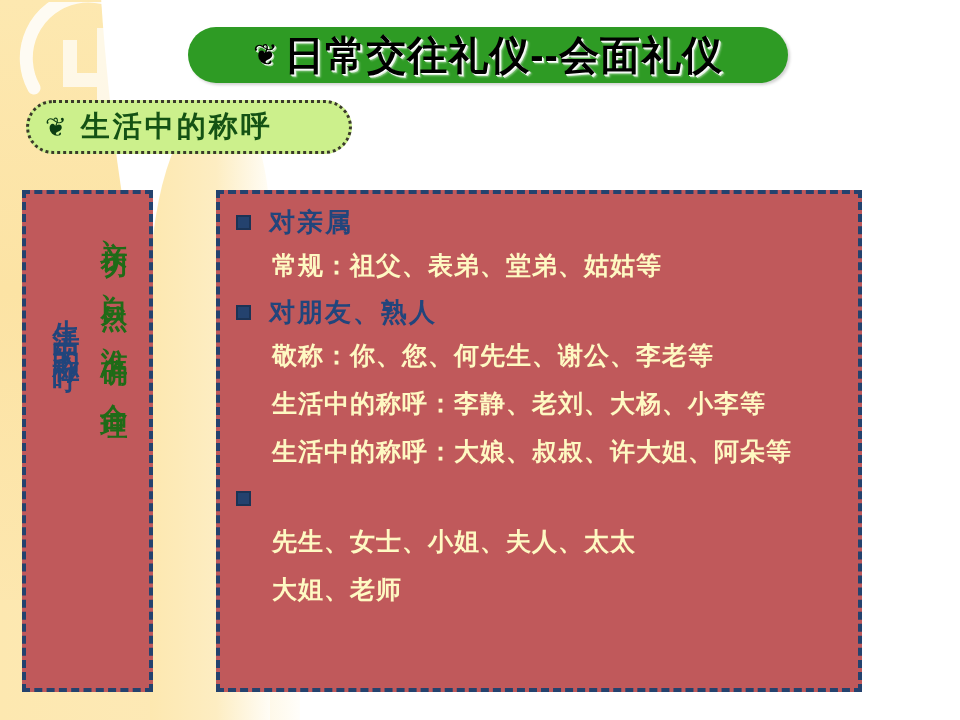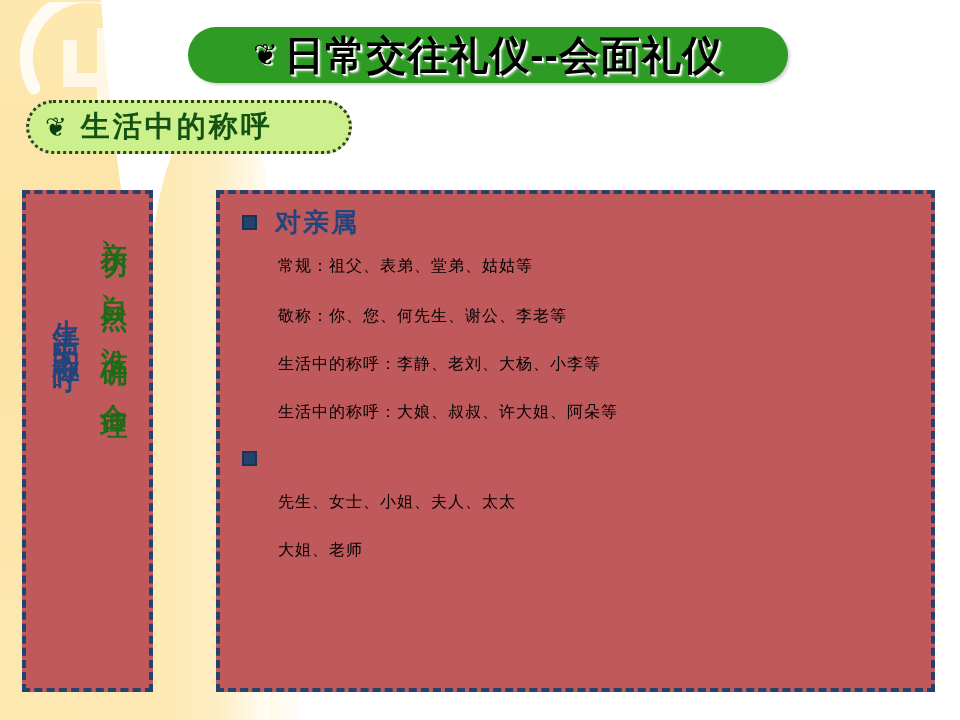--- a/index.html
+++ b/index.html
@@ -150,23 +150,23 @@
   }
   .left-panel {
     left: 22px;
     top: 190px;
     width: 131px;
     height: 502px;
   }
   .main-panel {
     left: 216px;
     top: 190px;
-    width: 719px;
+    width: 646px;
     height: 502px;
-    padding: 8px 10px 0 16px;
+    padding: 8px 10px 0 10px;
   }
 
   
   .vcol {
     position: absolute;
     writing-mode: vertical-rl;
     text-orientation: upright;
     font-family: "DejaVu Serif", "Liberation Serif", serif;
     font-weight: bold;
     font-size: 27px;
@@ -206,23 +206,23 @@
   .sec-head-text {
     font-family: "DejaVu Serif", "Liberation Serif", serif;
     font-size: 26px;
     font-weight: bold;
     color: #21457C;
     letter-spacing: 2px;
     white-space: nowrap;
   }
   .sec-line {
     font-family: "DejaVu Serif", "Liberation Serif", serif;
-    font-size: 16px;
-    font-weight: normal;
-    color: #000000;
+    font-size: 25px;
+    font-weight: bold;
+    color: #fef9c3;
     letter-spacing: 1px;
     white-space: nowrap;
     padding-left: 42px;
     height: 48px;
     line-height: 48px;
   }
 </style>
 </head>
 <body>
 
@@ -258,20 +258,24 @@
 
     <div class="section">
       <div class="sec-head">
         <span class="sq-bullet"></span>
         <span class="sec-head-text">对亲属</span>
       </div>
       <div class="sec-line">常规：祖父、表弟、堂弟、姑姑等</div>
     </div>
 
     <div class="section">
+      <div class="sec-head">
+        <span class="sq-bullet"></span>
+        <span class="sec-head-text">对朋友、熟人</span>
+      </div>
       <div class="sec-line">敬称：你、您、何先生、谢公、李老等</div>
       <div class="sec-line">生活中的称呼：李静、老刘、大杨、小李等</div>
       <div class="sec-line">生活中的称呼：大娘、叔叔、许大姐、阿朵等</div>
     </div>
 
     <div class="section">
       <div class="sec-head">
         <span class="sq-bullet"></span>
       </div>
       <div class="sec-line">先生、女士、小姐、夫人、太太</div>

